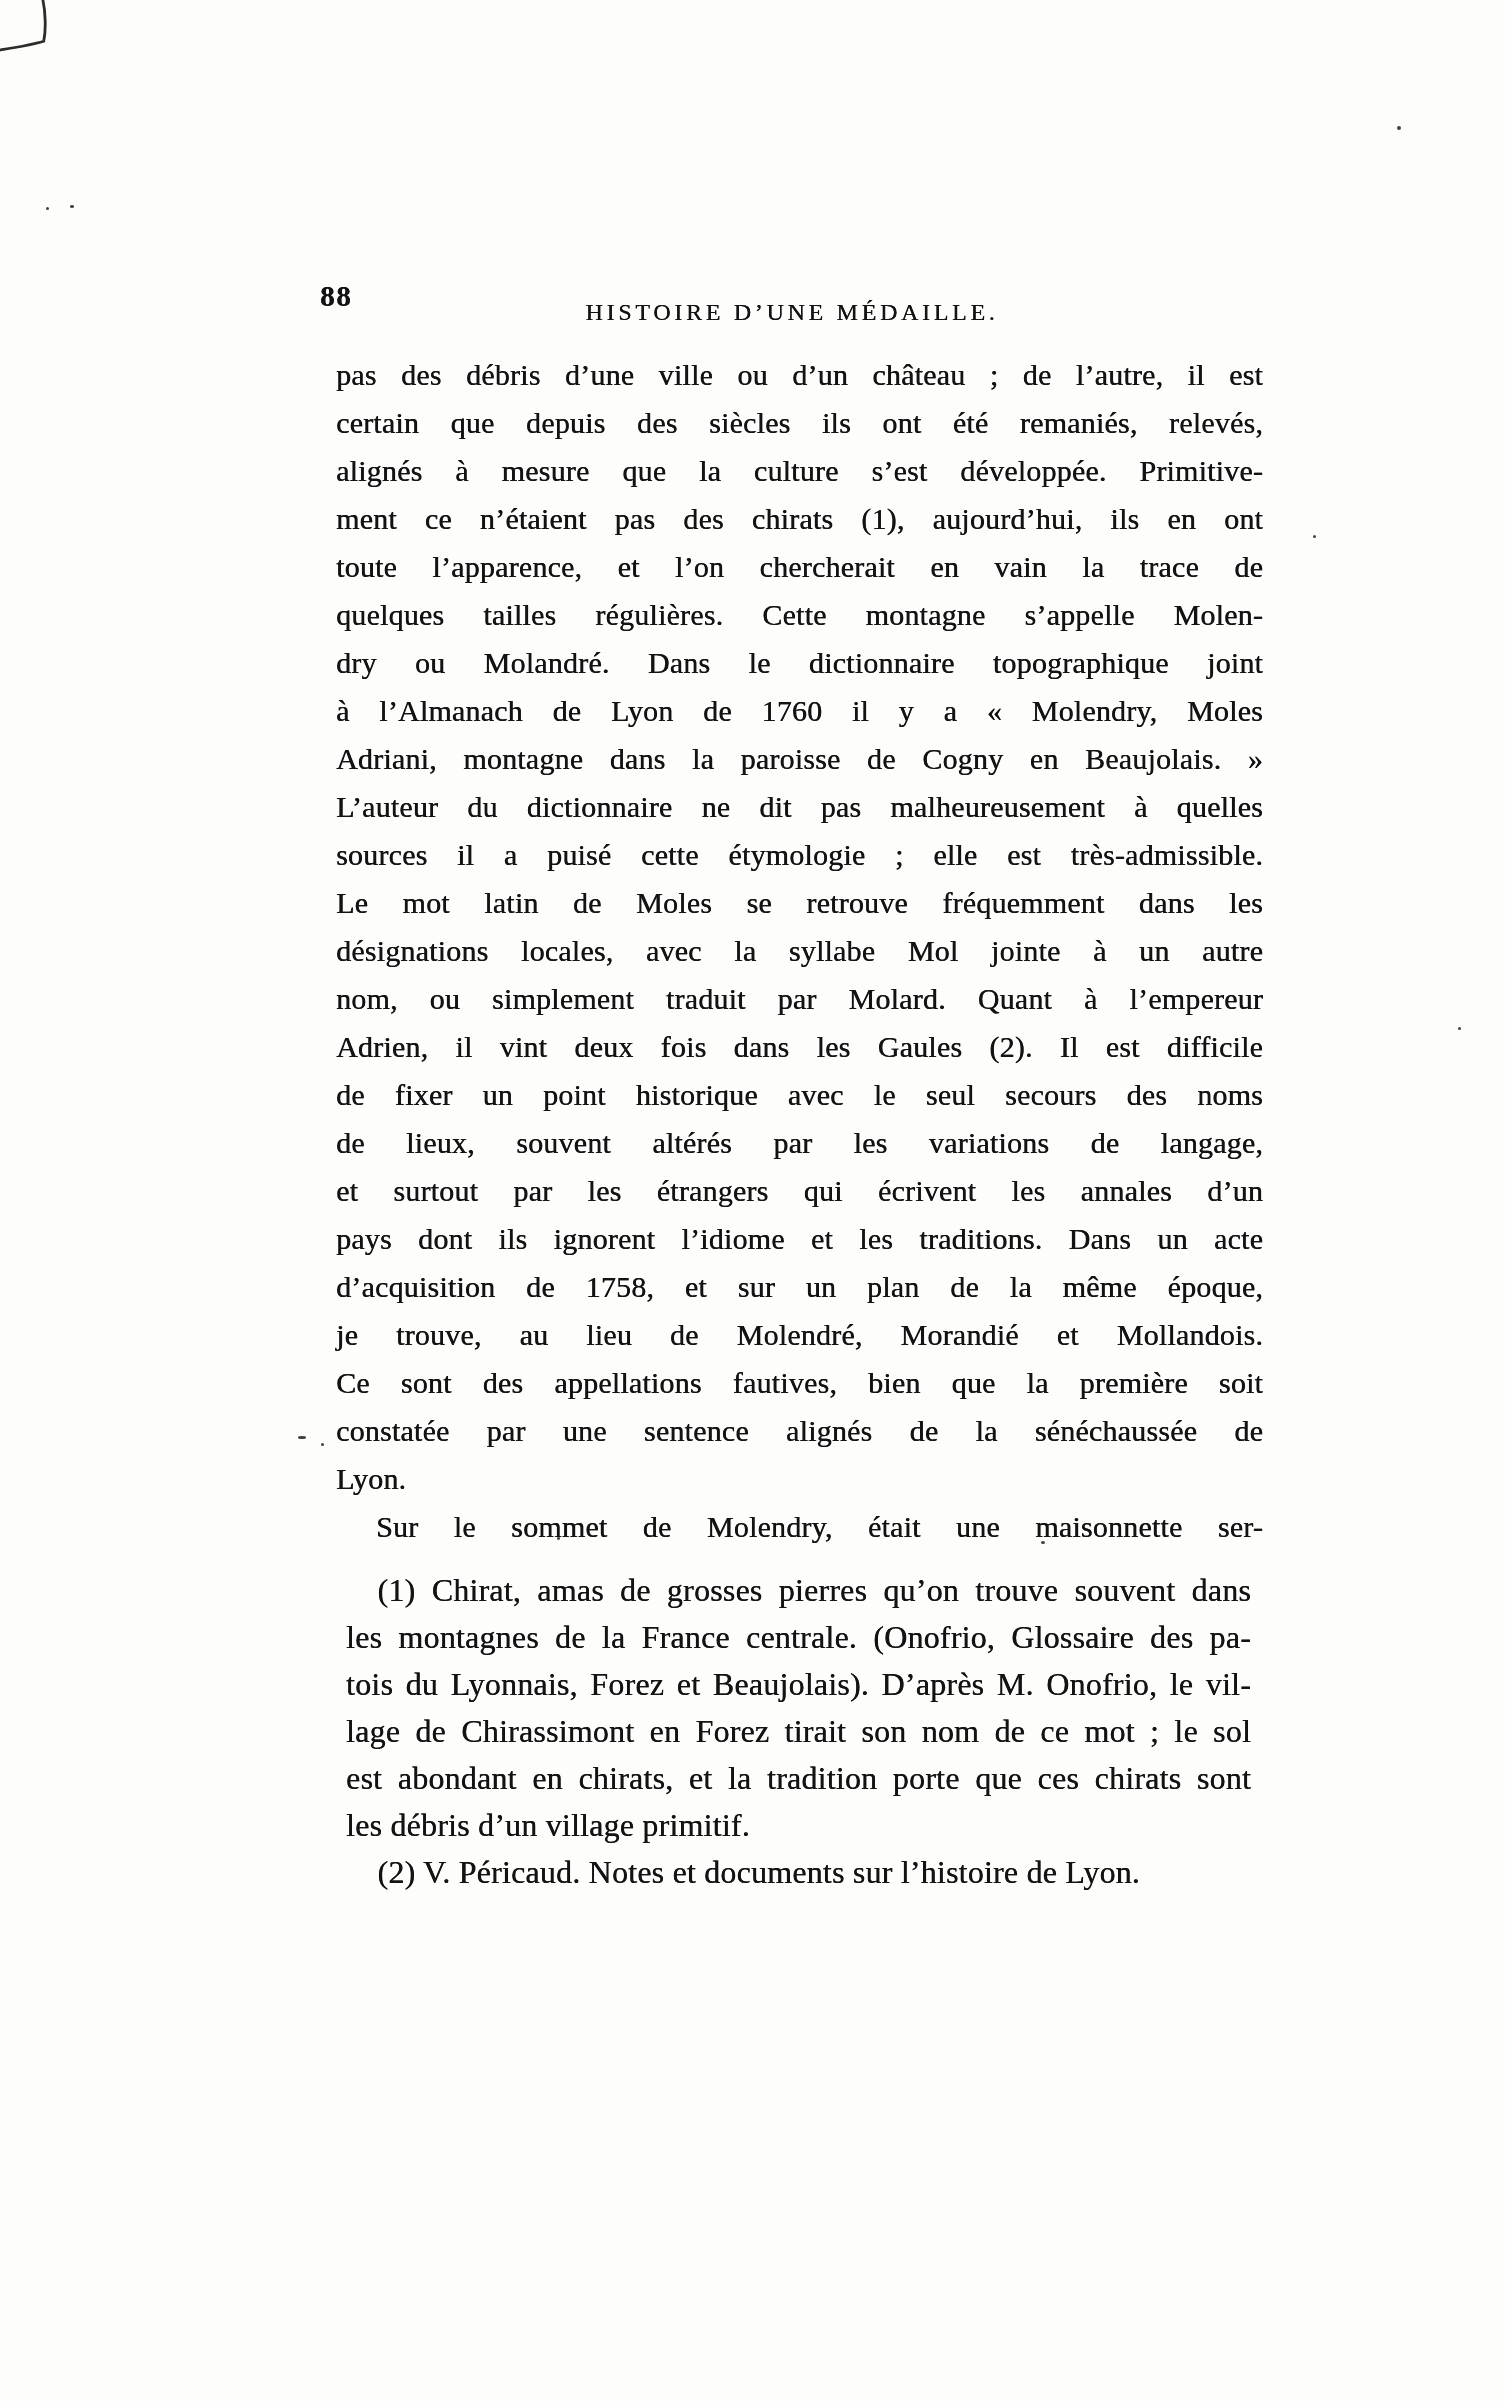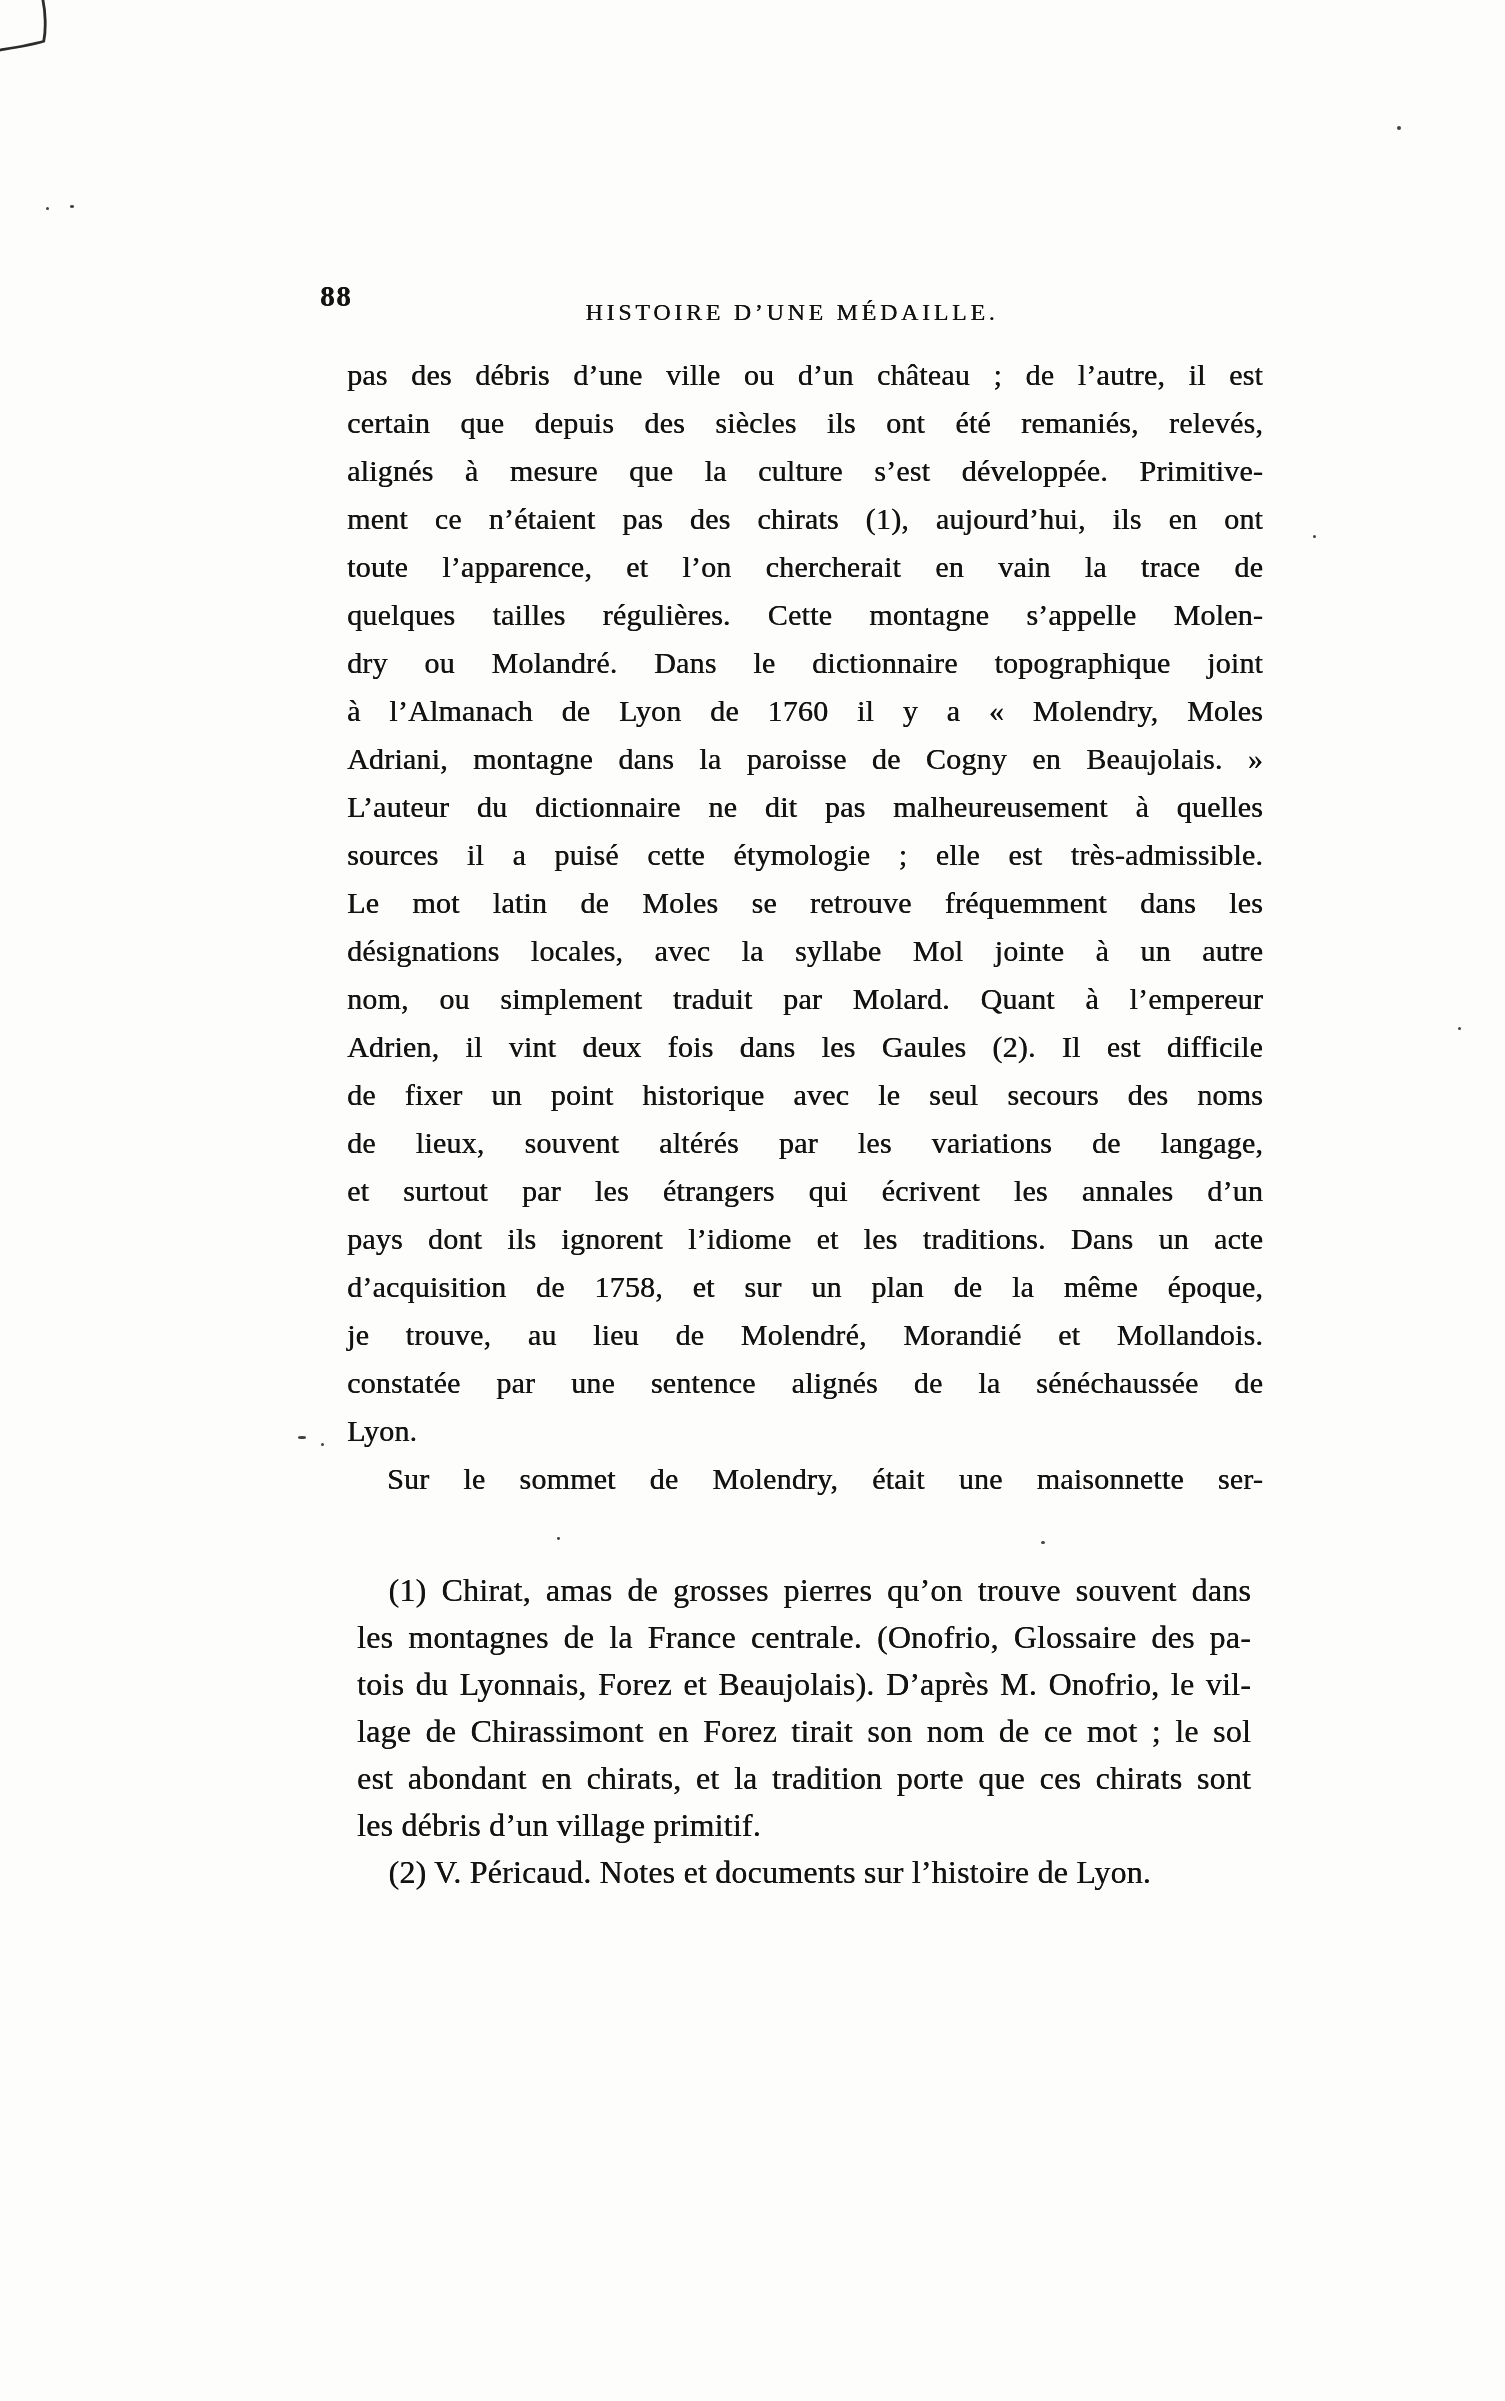--- a/index.html
+++ b/index.html
@@ -24,21 +24,21 @@
   .body-text{
     position:absolute;left:336px;top:351px;width:927px;
     font-size:30px;line-height:48px;letter-spacing:0.2px;
     text-shadow:0.4px 0 0 currentColor;
   }
   .footnotes{
     position:absolute;left:346px;top:1567px;width:905px;
     font-size:32px;line-height:47px;letter-spacing:0.2px;
     text-shadow:0.3px 0 0 currentColor;
   }
-  .line{text-align:justify;text-align-last:justify;margin-left:11px;}
+  .line{text-align:justify;text-align-last:justify;}
   .line.last{text-align-last:left;}
   .body-text .line.indent{text-indent:40px;}
   .footnotes .line.indent{text-indent:31.5px;}
   .it{}
   .speck{position:absolute;background:var(--ink,#131313);border-radius:50%;opacity:0.8;}
   .ink-mark{position:absolute;left:0;top:0;}
 </style>
 </head>
 <body>
 
@@ -68,20 +68,21 @@
       <div class="line"><span>Le mot latin de </span><span class="it">Moles</span><span> se retrouve fréquemment dans les</span></div>
       <div class="line"><span>désignations locales, avec la syllabe </span><span class="it">Mol</span><span> jointe à un autre</span></div>
       <div class="line"><span>nom, ou simplement traduit par </span><span class="it">Molard</span><span>. Quant à l’empereur</span></div>
       <div class="line"><span>Adrien, il vint deux fois dans les Gaules (2). Il est difficile</span></div>
       <div class="line"><span>de fixer un point historique avec le seul secours des noms</span></div>
       <div class="line"><span>de lieux, souvent altérés par les variations de langage,</span></div>
       <div class="line"><span>et surtout par les étrangers qui écrivent les annales d’un</span></div>
       <div class="line"><span>pays dont ils ignorent l’idiome et les traditions. Dans un acte</span></div>
       <div class="line"><span>d’acquisition de 1758, et sur un plan de la même époque,</span></div>
       <div class="line"><span>je trouve, au lieu de </span><span class="it">Molendré</span><span>, </span><span class="it">Morandié</span><span> et </span><span class="it">Mollandois</span><span>.</span></div>
+      <div class="line"><span>Ce sont des appellations fautives, bien que la première soit</span></div>
       <div class="line"><span>constatée par une sentence alignés de la sénéchaussée de</span></div>
       <div class="line last"><span>Lyon.</span></div>
       <div class="line indent"><span>Sur le sommet de </span><span class="it">Molendry</span><span>, était une maisonnette ser-</span></div>
     </div>
 
   <div class="footnotes" id="footnote-lines">
       <div class="line indent"><span>(1) Chirat, amas de grosses pierres qu’on trouve souvent dans</span></div>
       <div class="line"><span>les montagnes de la France centrale. (Onofrio, Glossaire des pa-</span></div>
       <div class="line"><span>tois du Lyonnais, Forez et Beaujolais). D’après M. Onofrio, le vil-</span></div>
       <div class="line"><span>lage de Chirassimont en Forez tirait son nom de ce mot ; le sol</span></div>

